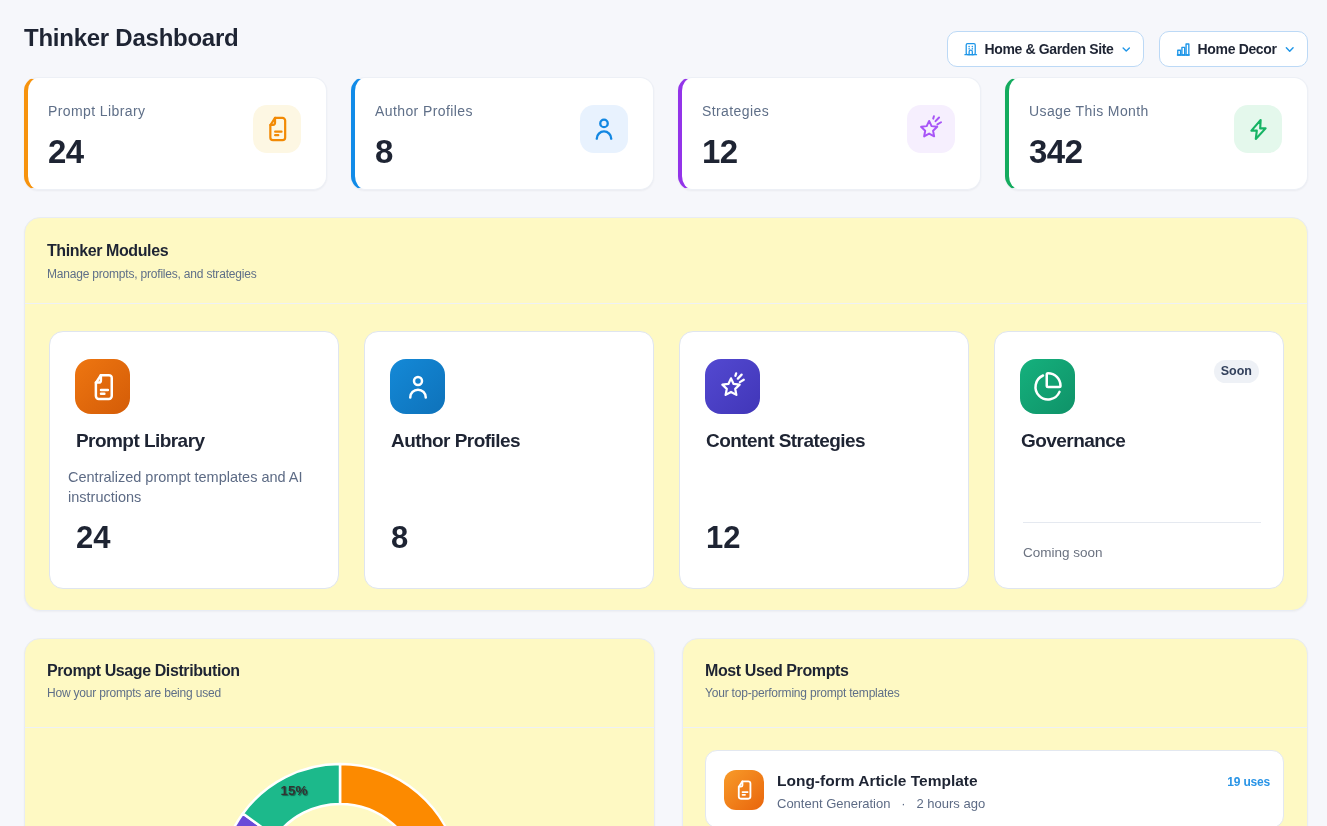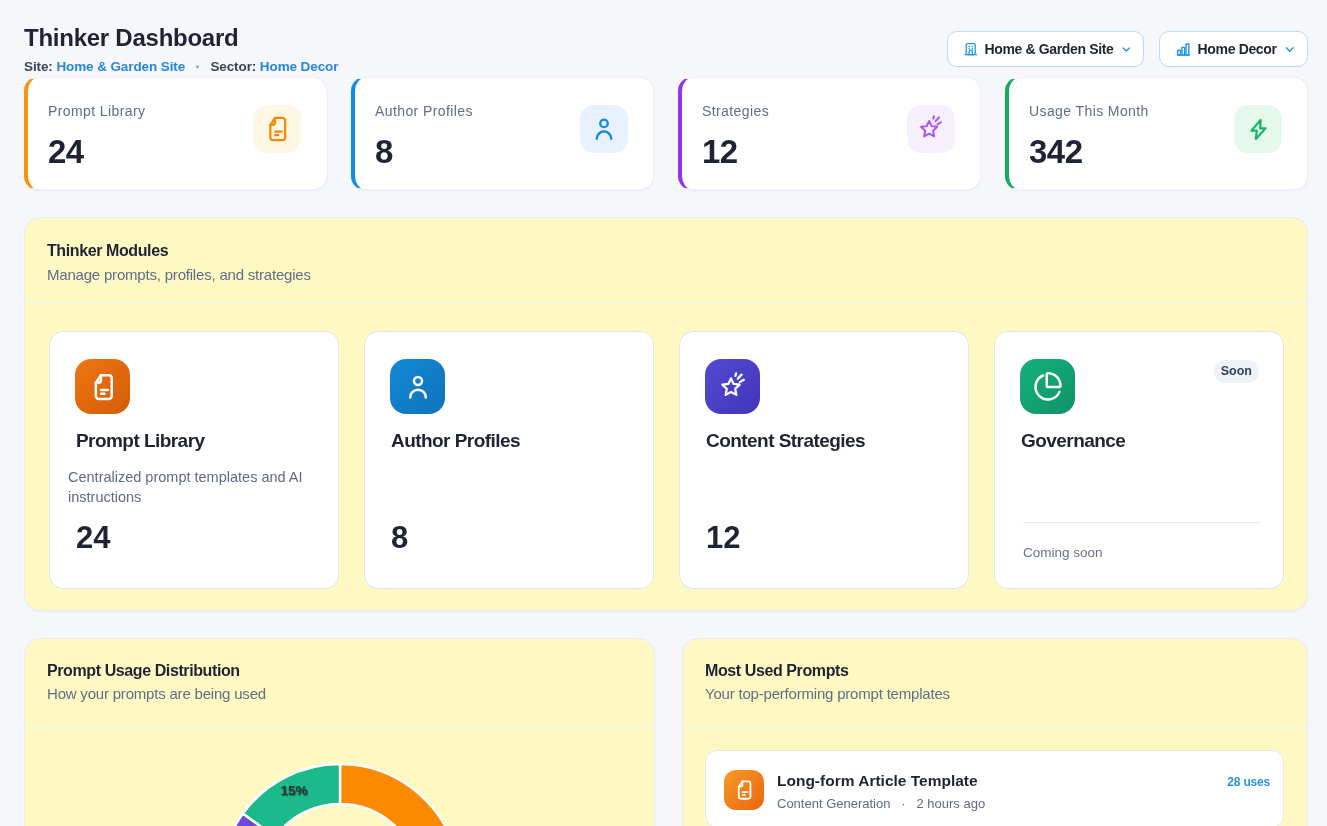--- a/index.html
+++ b/index.html
@@ -10,32 +10,31 @@
 h1 { position:absolute; left:24px; top:26px; font-size:24px; line-height:24px; font-weight:700; letter-spacing:-0.25px; color:#1e2433; }
 .subline { position:absolute; left:24px; top:60px; font-size:13.5px; line-height:14px; font-weight:700; letter-spacing:-0.1px; color:#3b4559; }
 .subline a { color:#2787d9; text-decoration:none; }
 .subline .dot { color:#8d99ab; margin:0 10px; font-weight:700; font-size:16px; vertical-align:-1px; }
 .topbtn { position:absolute; top:31px; height:36px; white-space:nowrap; background:#fff; border:1px solid #bcd9f6; border-radius:10px; display:flex; align-items:center; gap:6px; padding:0 11px 0 15px; font-size:14px; letter-spacing:-0.35px; font-weight:700; color:#1e2433; }
 .statcard { position:absolute; top:77px; width:303px; height:113px; background:#fff; border-radius:14px; border:1px solid #edf0f6; border-left-width:4px; box-shadow:0 1px 2px rgba(16,24,40,.05); }
 .statcard .label { position:absolute; left:20px; top:26px; font-size:14px; line-height:14px; letter-spacing:0.4px; color:#5f6f88; }
 .statcard .num { position:absolute; left:20px; top:57px; font-size:33px; line-height:33px; letter-spacing:-0.5px; font-weight:700; color:#1e2433; }
 .statcard .ibox { position:absolute; right:25px; top:27px; width:48px; height:48px; border-radius:14px; display:flex; align-items:center; justify-content:center; }
 .sechead { font-weight:700; font-size:16px; line-height:16px; letter-spacing:-0.4px; color:#1e2433; }
-.secsub { font-size:15px; line-height:15px; color:#5f6f88; letter-spacing:-0.2px;text-align:center; }
+.secsub { font-size:12px; line-height:15px; color:#5f6f88; letter-spacing:-0.2px;text-align:center; }
 .modcard { position:absolute; top:113px; width:290px; height:258px; background:#fff; border:1px solid #dfe5ef; border-radius:14px; }
 .modicon { position:absolute; left:25px; top:27px; width:55px; height:55px; border-radius:16px; display:flex; align-items:center; justify-content:center; }
 .modtitle { position:absolute; left:26px; top:99px; font-size:19px; line-height:19px; font-weight:700; color:#1e2433; letter-spacing:-0.55px; }
 .moddesc { position:absolute; left:18px; top:135px; width:238px; font-size:14.5px; line-height:20px; color:#5d6b85; }
 .modnum { position:absolute; left:26px; top:190px; font-size:31px; line-height:31px; font-weight:700; color:#1e2433; }
 </style>
 </head>
 <body>
 <div class="page">
   <h1>Thinker Dashboard</h1>
-  <div class="subline">Site: <a>Home &amp; Garden Site</a><span class="dot">·</span>Sector: <a>Home Decor</a></div>
 
   <div class="topbtn" style="left:947px; width:197px;">
     <svg width="21" height="21" viewBox="0 0 24 24" fill="none" stroke="#1f96e8" stroke-width="2" stroke-linecap="round" stroke-linejoin="round">
         <rect x="5" y="3" width="14" height="17" rx="2"></rect>
         <path d="M3 20h18"></path>
         <path d="M9.5 20v-4.5a2.5 2.5 0 0 1 5 0V20"></path>
         <path d="M9.5 7.5h.01M14.5 7.5h.01M9.5 11h.01M14.5 11h.01" stroke-width="2.4"></path>
       </svg>
     <span>Home &amp; Garden Site</span>
     <svg style="margin-left:auto" width="17" height="17" viewBox="0 0 24 24" fill="none" stroke="#1f96e8" stroke-width="2.6" stroke-linecap="round" stroke-linejoin="round">
@@ -172,16 +171,16 @@
     <div style="position:absolute; left:22px; top:111px; width:579px; height:78px; border:1px solid #e3e8f0; border-radius:12px; background:#fff;">
       <div style="position:absolute; left:18px; top:19px; width:40px; height:40px; border-radius:12px; background:linear-gradient(135deg,#f89b29,#e9650c); display:flex; align-items:center; justify-content:center;">
         <svg width="22" height="22" viewBox="0 0 24 24" fill="none" stroke="#fff" stroke-width="2" stroke-linecap="round" stroke-linejoin="round">
             <path d="M10.3 2.5H16.7a2.3 2.3 0 0 1 2.3 2.3V19.2a2.3 2.3 0 0 1-2.3 2.3H8.6a2.3 2.3 0 0 1-2.3-2.3V8.8z"></path>
             <path d="M10.3 2.5V6.7a1.7 1.7 0 0 1-1.7 1.7H6.3"></path>
             <path d="M10.4 14.3h5.5M10.4 17.3h2.7"></path>
           </svg>
       </div>
       <div style="position:absolute; left:71px; top:22px; font-size:15.5px; line-height:15.5px; font-weight:700; color:#1e2433;">Long-form Article Template</div>
       <div style="position:absolute; left:71px; top:45px; font-size:13px; color:#5d6b85;">Content Generation&nbsp;&nbsp;&nbsp;·&nbsp;&nbsp;&nbsp;2 hours ago</div>
-      <div style="position:absolute; right:13px; top:25px; font-size:12px; line-height:12px; letter-spacing:-0.2px; font-weight:700; color:#2994e6;">28 uses</div>
+      <div style="position:absolute; right:13px; top:25px; font-size:12px; line-height:12px; letter-spacing:-0.2px; font-weight:700; color:#2994e6;">19 uses</div>
     </div>
   </div>
 </div>
 
 </body></html>

